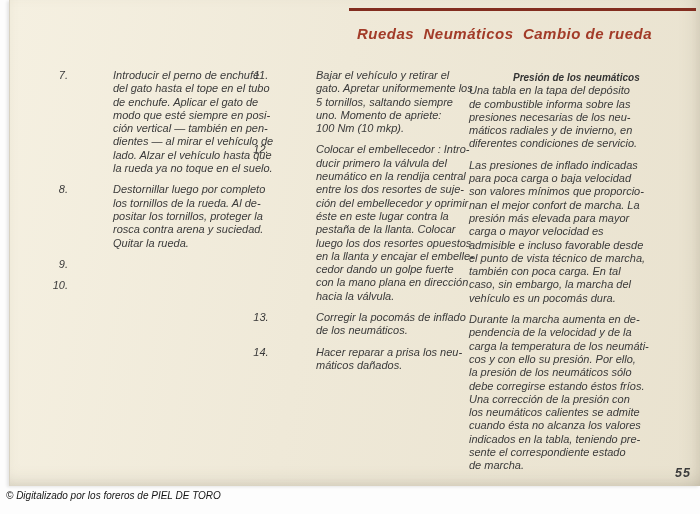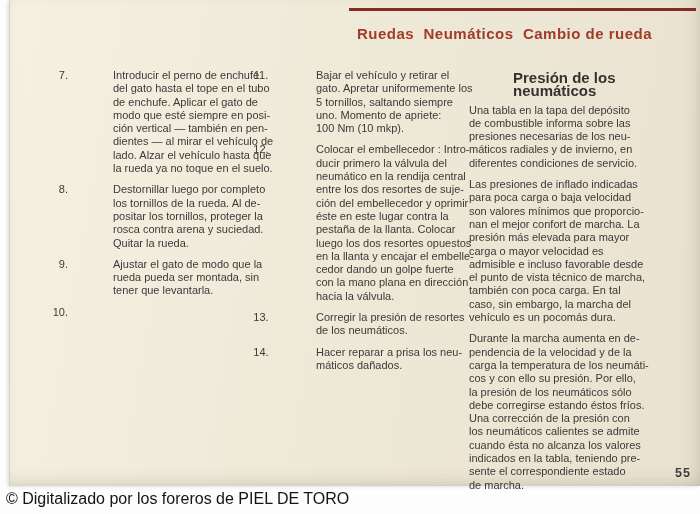--- a/index.html
+++ b/index.html
@@ -1,15 +1,15 @@
 <!DOCTYPE html>
 <html><head>
 <meta charset="utf-8">
 <style>
-  * { margin:0; padding:0; box-sizing:border-box; }
+  * { margin:0; padding:0; box-sizing:border-box;font-style:italic; }
   html,body { width:700px; height:514px; }
   body {
     position:relative;
     background:#fdfdfd;
     font-family:"Liberation Sans", sans-serif;
     overflow:hidden;
   }
   .page {
     position:absolute; left:9px; top:0; width:691px; height:486px;
     background:linear-gradient(100deg,#f5f0e1 0%, #efe9d8 45%, #e9e2cf 100%);
@@ -32,32 +32,31 @@
     font-size:11px; line-height:13.3px; color:#3a3a3a;
   }
   .col-1 { left:36px;  top:69px; width:208px; }
   .col-2 { left:239px; top:69px; width:214px; }
   .col-3 { left:459px; top:71px; width:210px; }
   .step { display:flex; margin-bottom:8px; }
   .num  { flex:none; width:22px; text-align:right; margin-right:7px; }
   .col-2 .num { width:24px; margin-right:5px;text-align:center; }
   .txt  { white-space:pre;margin-left:38px; }
   .sec-heading {
-    font-weight:bold; font-size:15px; color:#333;
-    margin-bottom:6px;
+    font-weight:bold; font-size:10px; color:#333;
     padding-left:44px;
   }
   .para { white-space:pre; margin-bottom:8px; }
   .page-number {
     position:absolute; left:665px; top:466px;
     font-size:12.5px; font-weight:600; letter-spacing:1px; color:#3c3c3c;
   }
   .watermark {
     position:absolute; left:6px; top:490px;
-    font-size:16px; color:#141414;
+    font-size:10px; color:#141414;
   }
 </style>
 </head>
 <body>
 
 <div class="page">
 
   <div class="header-rule"></div>
   <div class="page-title">Ruedas  Neumáticos  Cambio de rueda</div>
 
@@ -76,23 +75,20 @@
     <div class="step">
       <span class="num">8.</span>
       <span class="txt">Destornillar luego por completo
 los tornillos de la rueda. Al de-
 positar los tornillos, proteger la
 rosca contra arena y suciedad.
 Quitar la rueda.</span>
     </div>
     <div class="step">
       <span class="num">9.</span>
-      <span class="txt">Ajustar el gato de modo que la
-rueda pueda ser montada, sin
-tener que levantarla.</span>
     </div>
     <div class="step">
       <span class="num">10.</span>
     </div>
   </div>
 
   <div class="col col-2">
     <div class="step">
       <span class="num">11.</span>
       <span class="txt">Bajar el vehículo y retirar el
@@ -111,21 +107,21 @@
 éste en este lugar contra la
 pestaña de la llanta. Colocar
 luego los dos resortes opuestos
 en la llanta y encajar el embelle-
 cedor dando un golpe fuerte
 con la mano plana en dirección
 hacia la válvula.</span>
     </div>
     <div class="step">
       <span class="num">13.</span>
-      <span class="txt">Corregir la presión de resortes
+      <span class="txt">Corregir la pocomás de inflado
 de los neumáticos.</span>
     </div>
     <div class="step">
       <span class="num">14.</span>
       <span class="txt">Hacer reparar a prisa los neu-
 máticos dañados.</span>
     </div>
   </div>
 
   <div class="col col-3">

